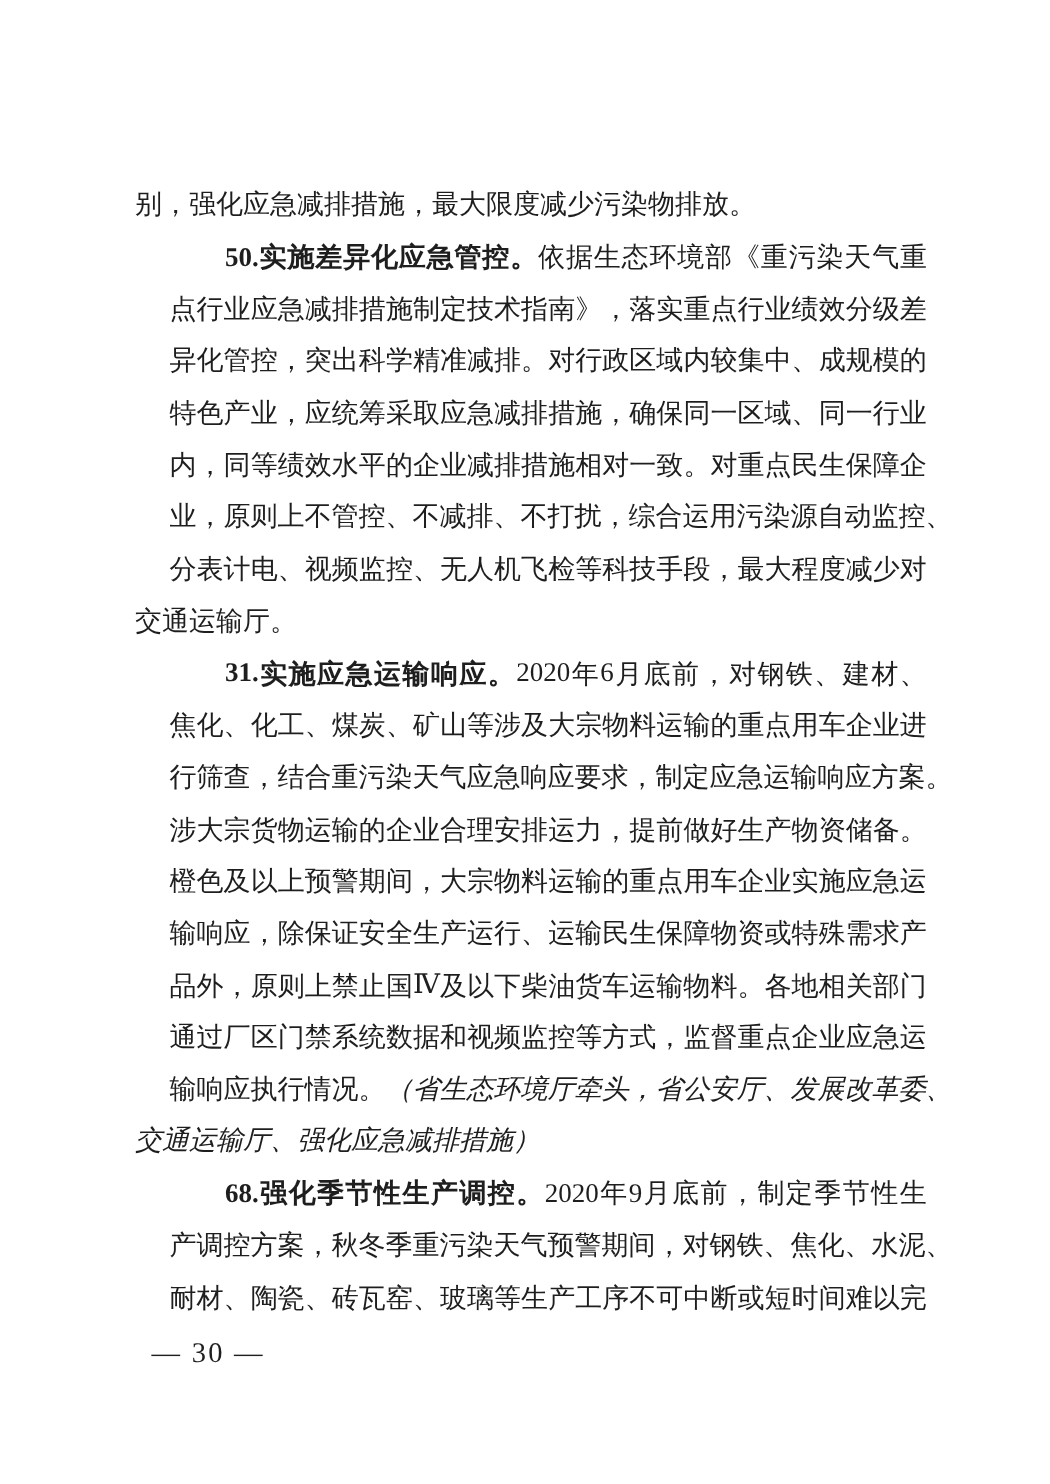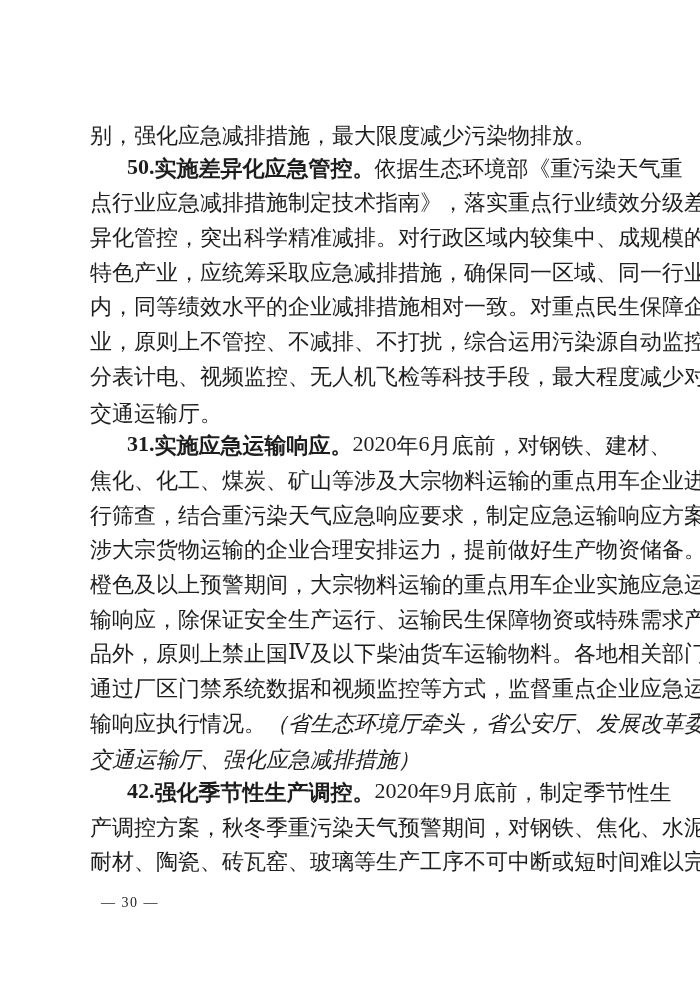--- a/index.html
+++ b/index.html
@@ -22,45 +22,47 @@
   .text-block {
     position: absolute;
     left: 90px;
     top: 119px;
     width: 528px;
     color: var(--ink, #1f1f1f);
   }
   .line {
     height: 34.7px;
     line-height: 34.7px;
-    font-size: 22px;
+    font-size: 18px;
     white-space: nowrap;
   }
   .line.justify {
     display: flex;
     justify-content: space-between;
+    align-items: center;
     line-height: normal;
+    margin-left: 23px;
   }
   .line.indent {
     padding-left: 37px;
     box-sizing: border-box;
   }
   .seg-bold {
     font-weight: 700;
   }
   .seg-kai {
     font-style: italic;
   }
   .page-number {
     position: absolute;
     left: 101px;
     top: 888px;
     height: 30px;
     line-height: 30px;
-    font-size: 14px;
+    font-size: 19px;
     color: var(--ink, #1f1f1f);
     letter-spacing: 1.5px;
   }
 </style>
 </head>
 <body>
 
 <div class="page">
   <div class="text-block">
       <div class="line"><span>别，强化应急减排措施，最大限度减少污染物排放。</span></div>
@@ -536,21 +538,21 @@
         <span class="seg-kai">、</span>
         <span class="seg-kai">发</span>
         <span class="seg-kai">展</span>
         <span class="seg-kai">改</span>
         <span class="seg-kai">革</span>
         <span class="seg-kai">委</span>
         <span class="seg-kai">、</span>
       </div>
       <div class="line"><span class="seg-kai">交通运输厅、强化应急减排措施）</span></div>
       <div class="line justify indent">
-        <span class="seg-bold">42.</span>
+        <span class="seg-bold">68.</span>
         <span class="seg-bold">强</span>
         <span class="seg-bold">化</span>
         <span class="seg-bold">季</span>
         <span class="seg-bold">节</span>
         <span class="seg-bold">性</span>
         <span class="seg-bold">生</span>
         <span class="seg-bold">产</span>
         <span class="seg-bold">调</span>
         <span class="seg-bold">控</span>
         <span class="seg-bold">。</span>

